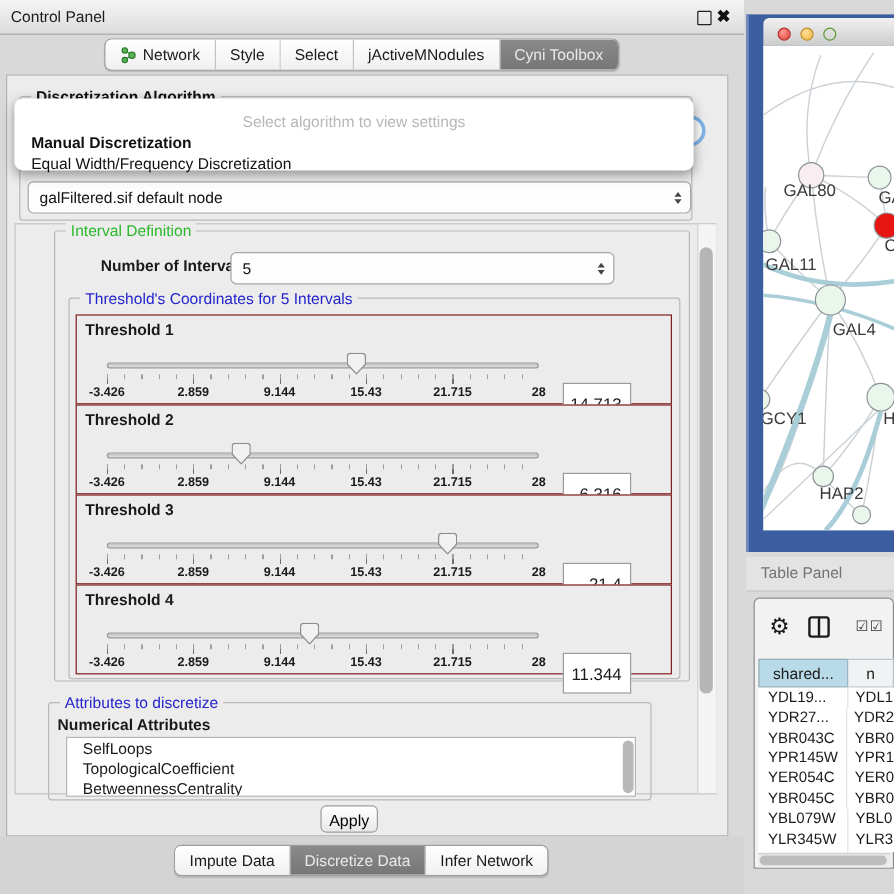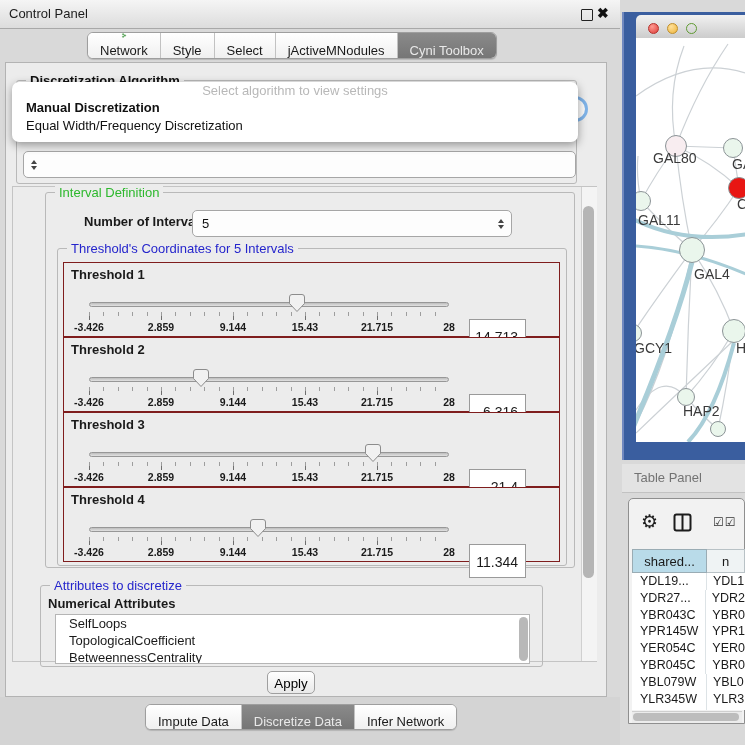--- a/index.html
+++ b/index.html
@@ -13,21 +13,21 @@
             background:linear-gradient(#f5f5f5,#dcdcdc);border-bottom:1px solid #a8a8a8;}
   .titlebar .wtitle{position:absolute;left:9px;top:0;line-height:28px;color:#1c1c1c;}
   .float-icon{position:absolute;left:581px;top:9px;width:10px;height:10px;border:1.6px solid #222;border-radius:1px;}
   .close-icon{position:absolute;left:597px;top:5px;font-size:14px;font-weight:bold;color:#111;}
 
   
   .seg{position:absolute;display:flex;height:25px;border:1px solid #9e9e9e;border-radius:6px;
        overflow:hidden;background:#fff;box-shadow:0 1px 1px rgba(0,0,0,.15);}
   .seg .segitem{display:flex;align-items:center;justify-content:flex-end;gap:5px;
        background:linear-gradient(#ffffff,#f0f0f0);border-right:1px solid #c2c2c2;
-       color:#1a1a1a;white-space:nowrap;padding:0 12px;flex-direction:column;}
+       color:#1a1a1a;white-space:nowrap;padding:0 12px;}
   .seg .segitem:last-child{border-right:none;}
   .seg .segitem.sel{background:linear-gradient(#8a8a8a,#767676);color:#e9e9e9;}
 
   .content-panel{position:absolute;left:5px;top:62px;width:602px;height:635px;
                  background:#ececec;border:1px solid #b3b3b3;box-sizing:border-box;}
 
   .group{position:absolute;border:1px solid #b9b9b9;border-radius:3px;box-sizing:border-box;}
   .group-title{position:absolute;top:-8px;left:9px;background:#ececec;padding:0 4px;line-height:15px;}
   .t-green{color:#2db82d;}
   .t-blue{color:#2525cc;}
@@ -36,21 +36,21 @@
   
   .combo{position:absolute;background:#fdfdfd;border:1px solid #a6a6a6;border-radius:5px;
          box-sizing:border-box;display:flex;align-items:center;box-shadow:inset 0 1px 0 #fff;}
   .combo .ctext{padding-left:9px;flex:1;color:#111;}
   .stepper{width:20px;display:flex;flex-direction:column;align-items:center;gap:2px;}
   .arr-up{width:0;height:0;border-left:3.5px solid transparent;border-right:3.5px solid transparent;border-bottom:4.5px solid #444;}
   .arr-dn{width:0;height:0;border-left:3.5px solid transparent;border-right:3.5px solid transparent;border-top:4.5px solid #444;}
 
   
   .popup{position:absolute;left:12px;top:82px;width:566px;height:60px;background:#fff;
-         border-radius:7px;box-shadow:0 3px 10px rgba(0,0,0,.38);z-index:20;box-sizing:border-box;padding-top:0;}
+         border-radius:7px;box-shadow:0 3px 10px rgba(0,0,0,.38);z-index:20;box-sizing:border-box;padding-top:11px;}
   .popup .prompt{text-align:center;color:#b8b8b8;line-height:17px;}
   .popup .opt{padding-left:14px;line-height:18px;color:#111;}
   .popup .opt.b{font-weight:bold;}
   .focus-combo{position:absolute;left:552px;top:96px;width:36px;height:26px;border-radius:13px;
                border:3px solid #7fb3e8;background:#fafafa;z-index:10;box-sizing:border-box;}
 
   
   .scrollpane{position:absolute;left:12px;top:186px;width:585px;height:476px;
               border:1px solid #c4c4c4;background:#ececec;box-sizing:border-box;}
   .vsb-track{position:absolute;left:581px;top:187px;width:15px;height:474px;background:#f4f4f4;border-left:1px solid #d0d0d0;}
@@ -168,20 +168,21 @@
     <div class="popup">
       <div class="prompt">Select algorithm to view settings</div>
       <div class="opt b">Manual Discretization</div>
       <div class="opt">Equal Width/Frequency Discretization</div>
     </div>
 
     <div class="group" style="left:16px;top:136px;width:561px;height:48px;">
       <span class="group-title t-dark">Table Data</span>
     </div>
     <div class="combo" style="left:23px;top:151px;width:553px;height:27px;">
+      <span class="ctext">galFiltered.sif default node</span>
       <span class="stepper">
           <span class="arr-up"></span>
           <span class="arr-dn"></span>
         </span>
     </div>
 
     <div class="scrollpane"></div>
     <div class="vsb-track"></div>
     <div class="vsb-thumb"></div>
 

